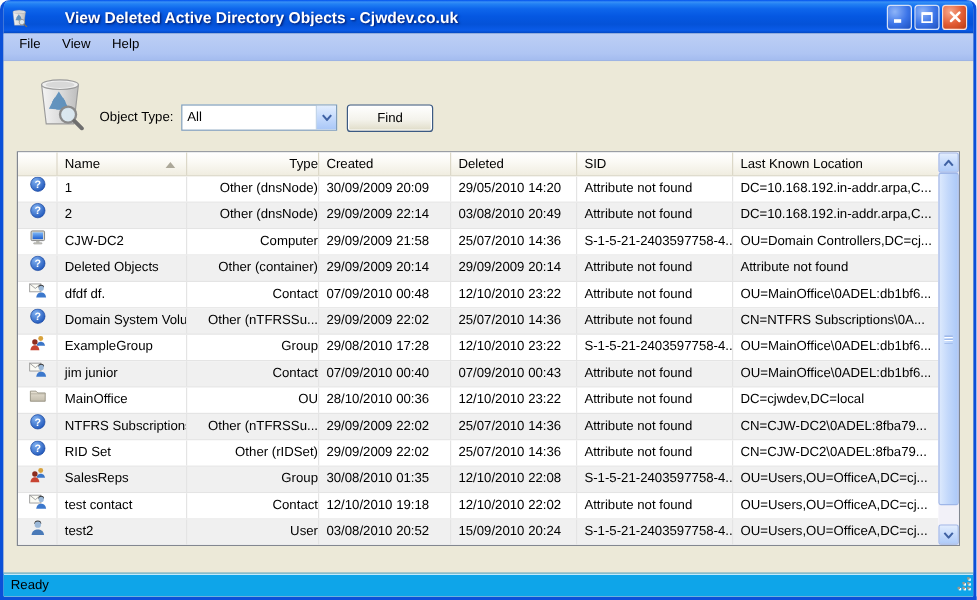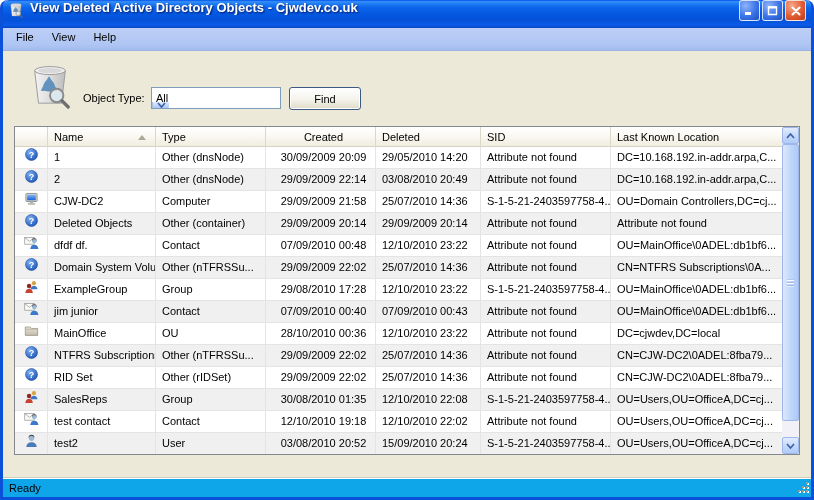--- a/index.html
+++ b/index.html
@@ -3,23 +3,23 @@
 <meta charset="utf-8">
 <style>
   * { box-sizing: border-box; }
   html,body { margin:0; padding:0; width:814px; height:500px; overflow:hidden;
     font-family:"Liberation Sans", sans-serif; }
   .window { width:814px; height:500px; display:flex; flex-direction:column;
     border-left:3px solid #0B50D8; border-right:3px solid #0B50D8; border-bottom:3px solid #0B50D8;
     border-radius:8px 8px 0 0; background:#ECE9D8; }
 
   
-  .titlebar { flex:0 0 28px; height:28px; display:flex; align-items:flex-start; padding:0 5px;
+  .titlebar { flex:0 0 28px; height:28px; display:flex; align-items:center; padding:0 5px;
     border-radius:6px 6px 0 0;
-    background:linear-gradient(180deg,#0050EE 0%,#3890F6 6%,#2180F4 12%,#0E66EC 26%,#0558E2 48%,#0452D8 72%,#0A5BE8 90%,#0346BE 100%); }
+    background:linear-gradient(180deg,#0050EE 0%,#3890F6 6%,#2180F4 12%,#0E66EC 26%,#0558E2 48%,#0452D8 72%,#0A5BE8 90%,#0346BE 100%);gap:24px; }
   .app-icon { width:18px; height:18px; display:flex; align-items:center; }
   .title { flex:1; color:#fff; font-weight:bold; font-size:13px; margin-left:4px;
     white-space:nowrap; overflow:hidden; text-shadow:1px 1px 2px rgba(0,0,60,.75); }
   .win-buttons { display:flex; gap:2px; }
   .winbtn { width:21px; height:21px; border-radius:3px; padding:0; display:flex;
     align-items:center; justify-content:center; border:1px solid rgba(255,255,255,.8); cursor:default; }
   .btn-min,.btn-max { background:radial-gradient(circle at 30% 25%,#8EB4F8,#3B74E8 55%,#1E50BE 100%); }
   .btn-close { background:radial-gradient(circle at 30% 25%,#F6A78B,#E25C33 55%,#B93A13 100%); }
 
   
@@ -27,21 +27,21 @@
     background:linear-gradient(180deg,#BDCFF5 0%,#AFC5F3 75%,#A4BCEF 100%);
     border-bottom:1px solid #9EB4E4; font-size:11px; }
   .menu-item { padding:3px 9px; color:#000; }
 
   
   .client { flex:1; position:relative; background:#ECE9D8; }
   .toolbar { position:relative; height:75px; }
   .bin-big { position:absolute; left:24px; top:8px; }
   .lbl-objtype { position:absolute; left:80px; top:41px; font-size:11px; color:#000; }
   .combo { position:absolute; left:148px; top:36px; width:130px; height:22px;
-    border:1px solid #7F9DB9; background:#fff; display:flex;flex-direction:column; }
+    border:1px solid #7F9DB9; background:#fff; display:flex; }
   .combo-text { flex:1; font-size:11px; line-height:20px; padding-left:4px; overflow:hidden; }
   .combo-btn { width:17px; display:flex; align-items:center; justify-content:center;
     border-left:1px solid #A5C0DE; border-radius:0 1px 1px 0;
     background:linear-gradient(180deg,#E3EEFE 0%,#C8DCFC 45%,#A9C7F7 100%); }
   .find-btn { position:absolute; left:286px; top:36px; width:72px; height:23px;
     border:1px solid #3C5A83; border-radius:3px; font-size:11px; color:#000;
     background:linear-gradient(180deg,#FFFFFF 0%,#F4F3EC 55%,#E4E1CF 90%,#D6D2BD 100%);
     box-shadow:inset 0 0 0 1px #FFFFFF; cursor:default; font-family:"Liberation Sans",sans-serif; }
 
   
@@ -54,21 +54,21 @@
     white-space:nowrap; overflow:hidden; position:relative; color:#000; }
   .sort-arrow { position:absolute; right:9px; top:8px; width:0; height:0;
     border-left:4px solid transparent; border-right:4px solid transparent;
     border-bottom:5px solid #ACA899; }
   .lv-body { position:absolute; top:20px; left:0; right:17px; bottom:0; overflow:hidden; }
   .tr { display:flex; height:22px; border-bottom:1px solid #E4E4E4; background:#fff; }
   .tr.alt { background:#F0F0F0; }
   .td { border-right:1px solid #E4E4E4; font-size:11px; line-height:21px; padding-left:6px;
     white-space:nowrap; overflow:hidden; color:#000; }
   .cell-icon { display:flex; align-items:center; justify-content:center; padding-left:0; }
-  .w-icon{width:33px;} .w-name{width:108px;} .w-type{width:110px;} .w-created{width:110px;text-align:center;}
+  .w-icon{width:33px;} .w-name{width:108px;} .w-type{width:110px;text-align:right;} .w-created{width:110px;}
   .w-deleted{width:105px;} .w-sid{width:130px;} .w-loc{flex:1; border-right:none;}
 
   
   .lv-scroll { position:absolute; top:0; right:0; bottom:0; width:17px; display:flex;
     flex-direction:column; background:#F2F1F8; }
   .sb-btn { flex:0 0 17px; height:17px; border:1px solid #9EB6E8; border-radius:2px;
     background:linear-gradient(180deg,#E2EDFE 0%,#C8DCFC 45%,#AFCBF8 100%);
     display:flex; align-items:center; justify-content:center; }
   .sb-track { flex:1; position:relative; }
   .sb-thumb { position:absolute; top:0; left:0; right:0; height:calc(100% - 16px);

